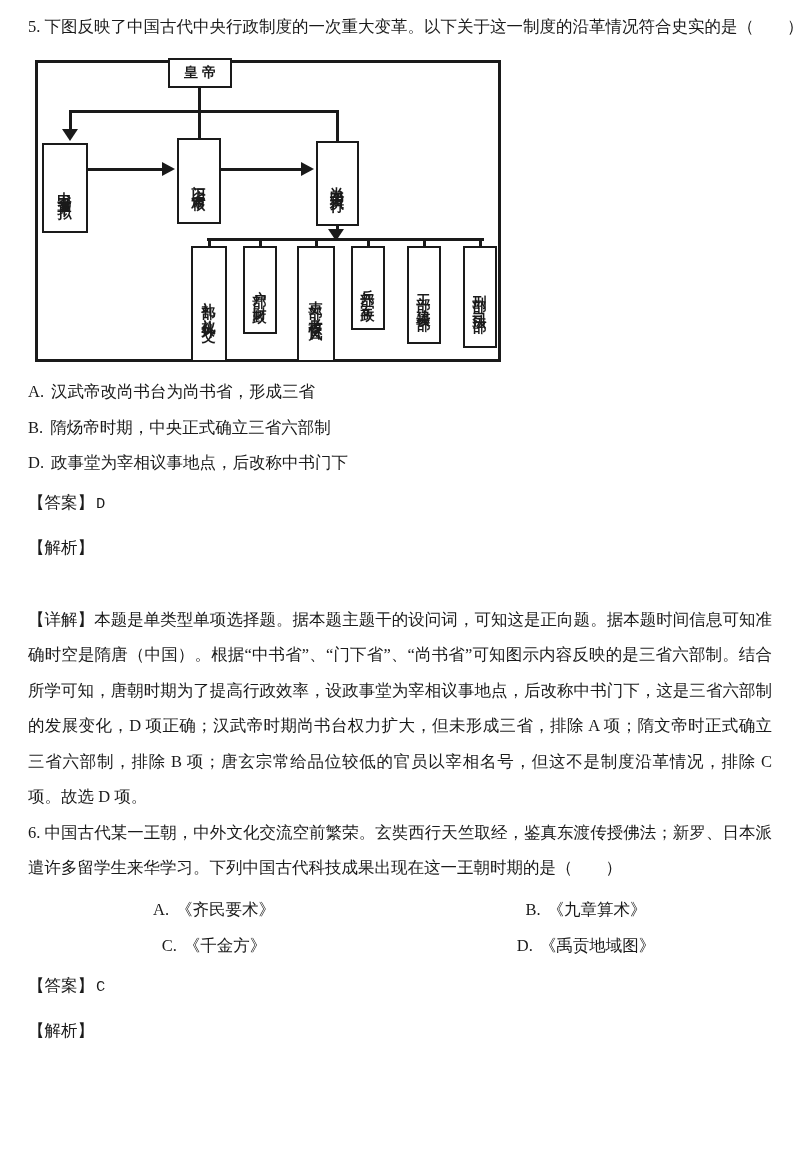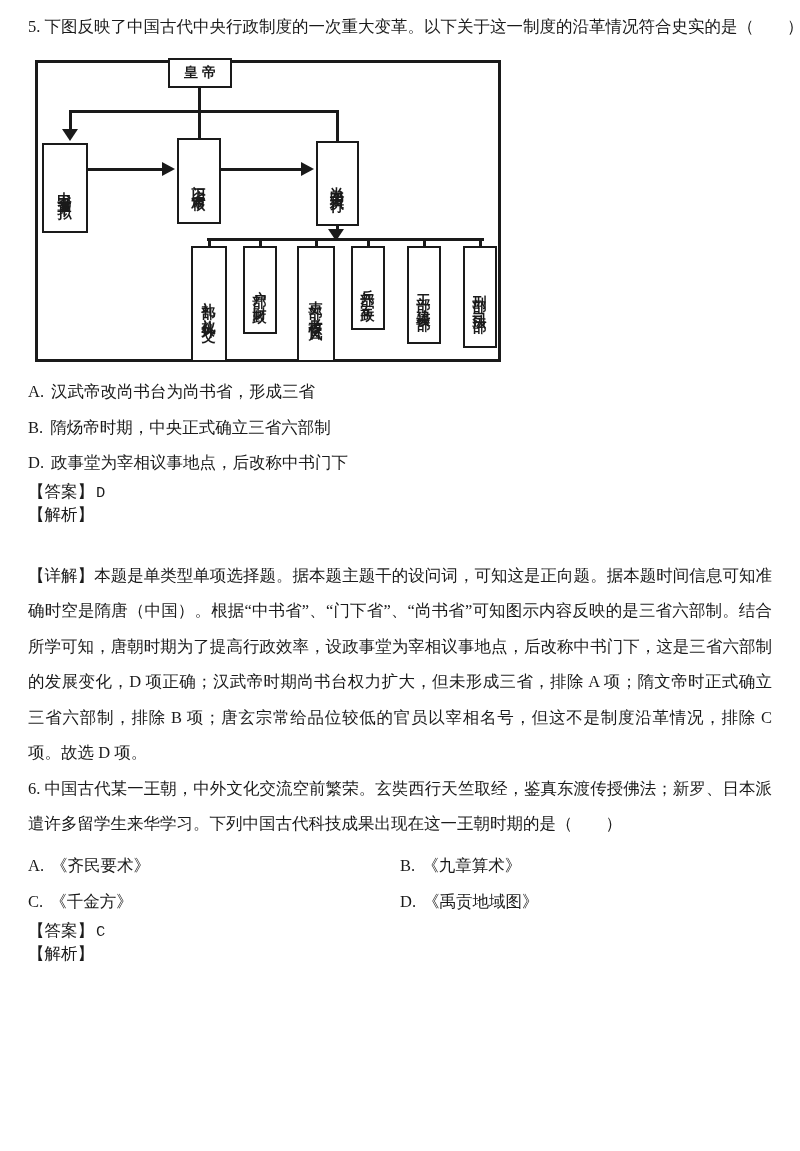--- a/index.html
+++ b/index.html
@@ -31,24 +31,24 @@
   .arr { position:absolute; width:0; height:0; z-index:1; }
   .arr-down { border-left:8px solid transparent; border-right:8px solid transparent;
               border-top:12px solid #1a1a1a; }
   .arr-right { border-top:7px solid transparent; border-bottom:7px solid transparent;
                border-left:13px solid #1a1a1a; }
 
   
   .opt-list { margin-top:4px; }
   .opt-line { line-height:35.5px; }
   .opt-label { margin-right:7px; }
-  .tag-line { line-height:21px; }
+  .tag-line { line-height:43px; }
   .tag-val { margin-left:2px; font-family:"Liberation Mono", monospace; font-size:15.5px; }
   .detail { line-height:35.5px; text-align:justify;margin-top:33px; }
-  .opt-grid { display:grid; grid-template-columns:372px auto; margin-top:6px; }
+  .opt-grid { display:grid; grid-template-columns:372px auto; margin-top:6px;text-align:center; }
   .opt-grid .opt-line { line-height:36px; }
 </style>
 </head>
 <body>
 
 <div class="page">
 
   <div class="q-stem">5. 下图反映了中国古代中央行政制度的一次重大变革。以下关于这一制度的沿革情况符合史实的是（　　）</div>
 
   <div id="diagram">

